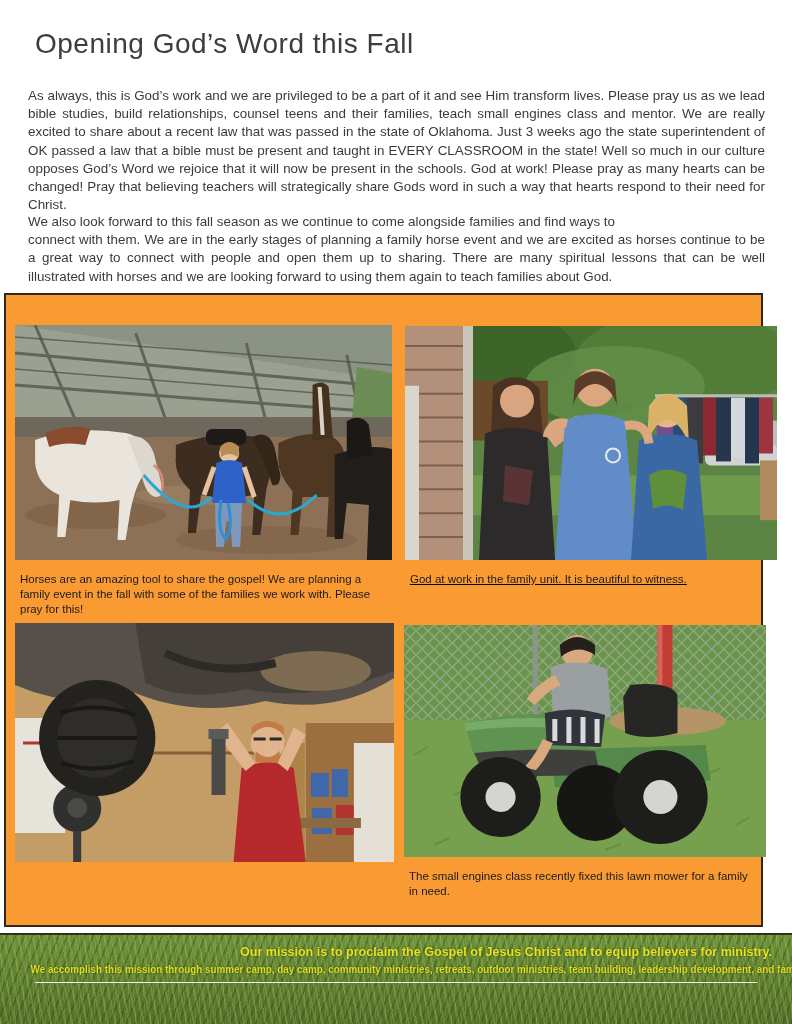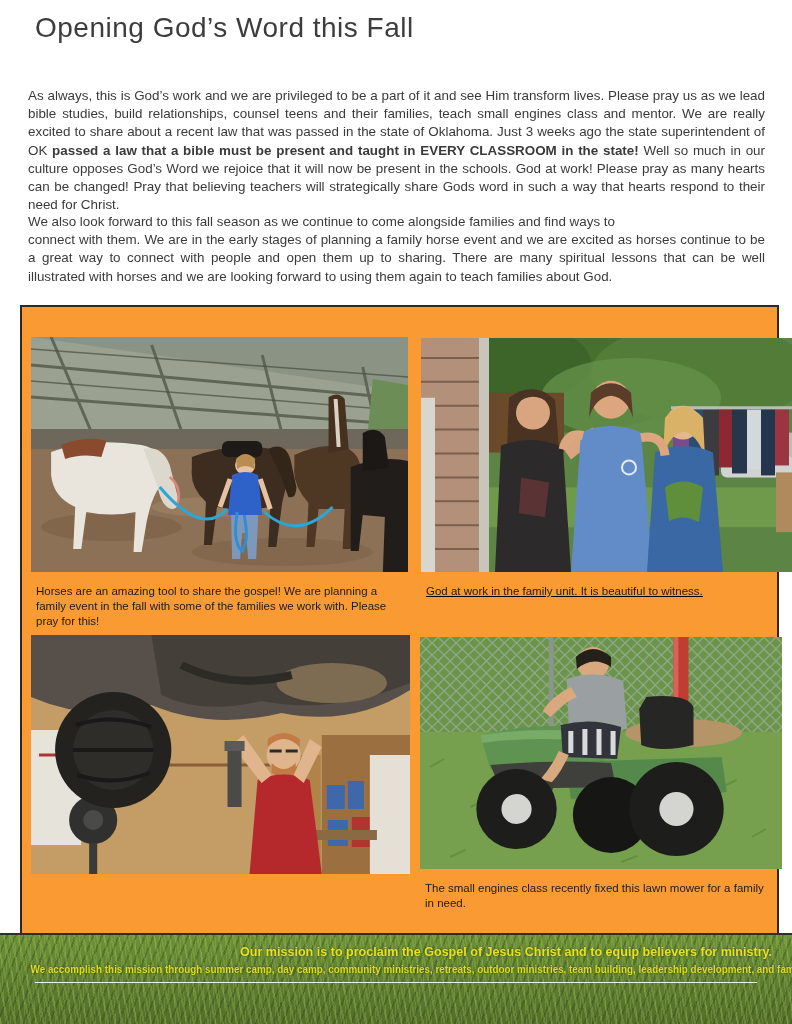--- a/index.html
+++ b/index.html
@@ -2,36 +2,36 @@
 <html><head>
 <meta charset="utf-8">
 <style>
   * { margin:0; padding:0; box-sizing:border-box; }
   html,body { background:#ffffff; }
   .page {
     position:relative; width:792px; height:1024px; background:#ffffff;
     overflow:hidden; font-family:"Liberation Sans", sans-serif;
   }
   .title {
-    position:absolute; left:35px; top:12px;
+    position:absolute; left:35px; top:28px;
     font-size:28px; font-weight:400; letter-spacing:0.5px; color:#3d3d3d;
     font-family:"Liberation Sans", sans-serif;
   }
   .body-text {
     position:absolute; left:28px; width:737px;
     font-size:13.4px; line-height:1.36; color:#3a3a3a;
     text-align:justify;
   }
   .p1 { top:87px; }
   .p2 { top:213px; }
-  .body-text b { font-weight:bold; }
+  .body-text b { font-weight:normal; }
 
   .orange-box {
-    position:absolute; left:20px; top:293px; width:759px; height:634px;
-    background:#FA9A33; border:2px solid #33261a;margin-top:12px;
+    position:absolute; left:4px; top:293px; width:759px; height:634px;
+    background:#FA9A33; border:2px solid #33261a;
   }
   .photo-block { position:absolute; }
   .pb-tl { left:9px;  top:30px;  width:377px; }
   .pb-tr { left:399px; top:31px; width:372px;text-decoration:underline; }
   .pb-bl { left:9px;  top:328px; width:379px; }
   .pb-br { left:398px; top:330px; width:362px; }
   .photo { width:100%; overflow:hidden; background:#777; line-height:0; }
   .ph-tl { height:235px; }
   .ph-tr { height:234px; }
   .ph-bl { height:239px; }

